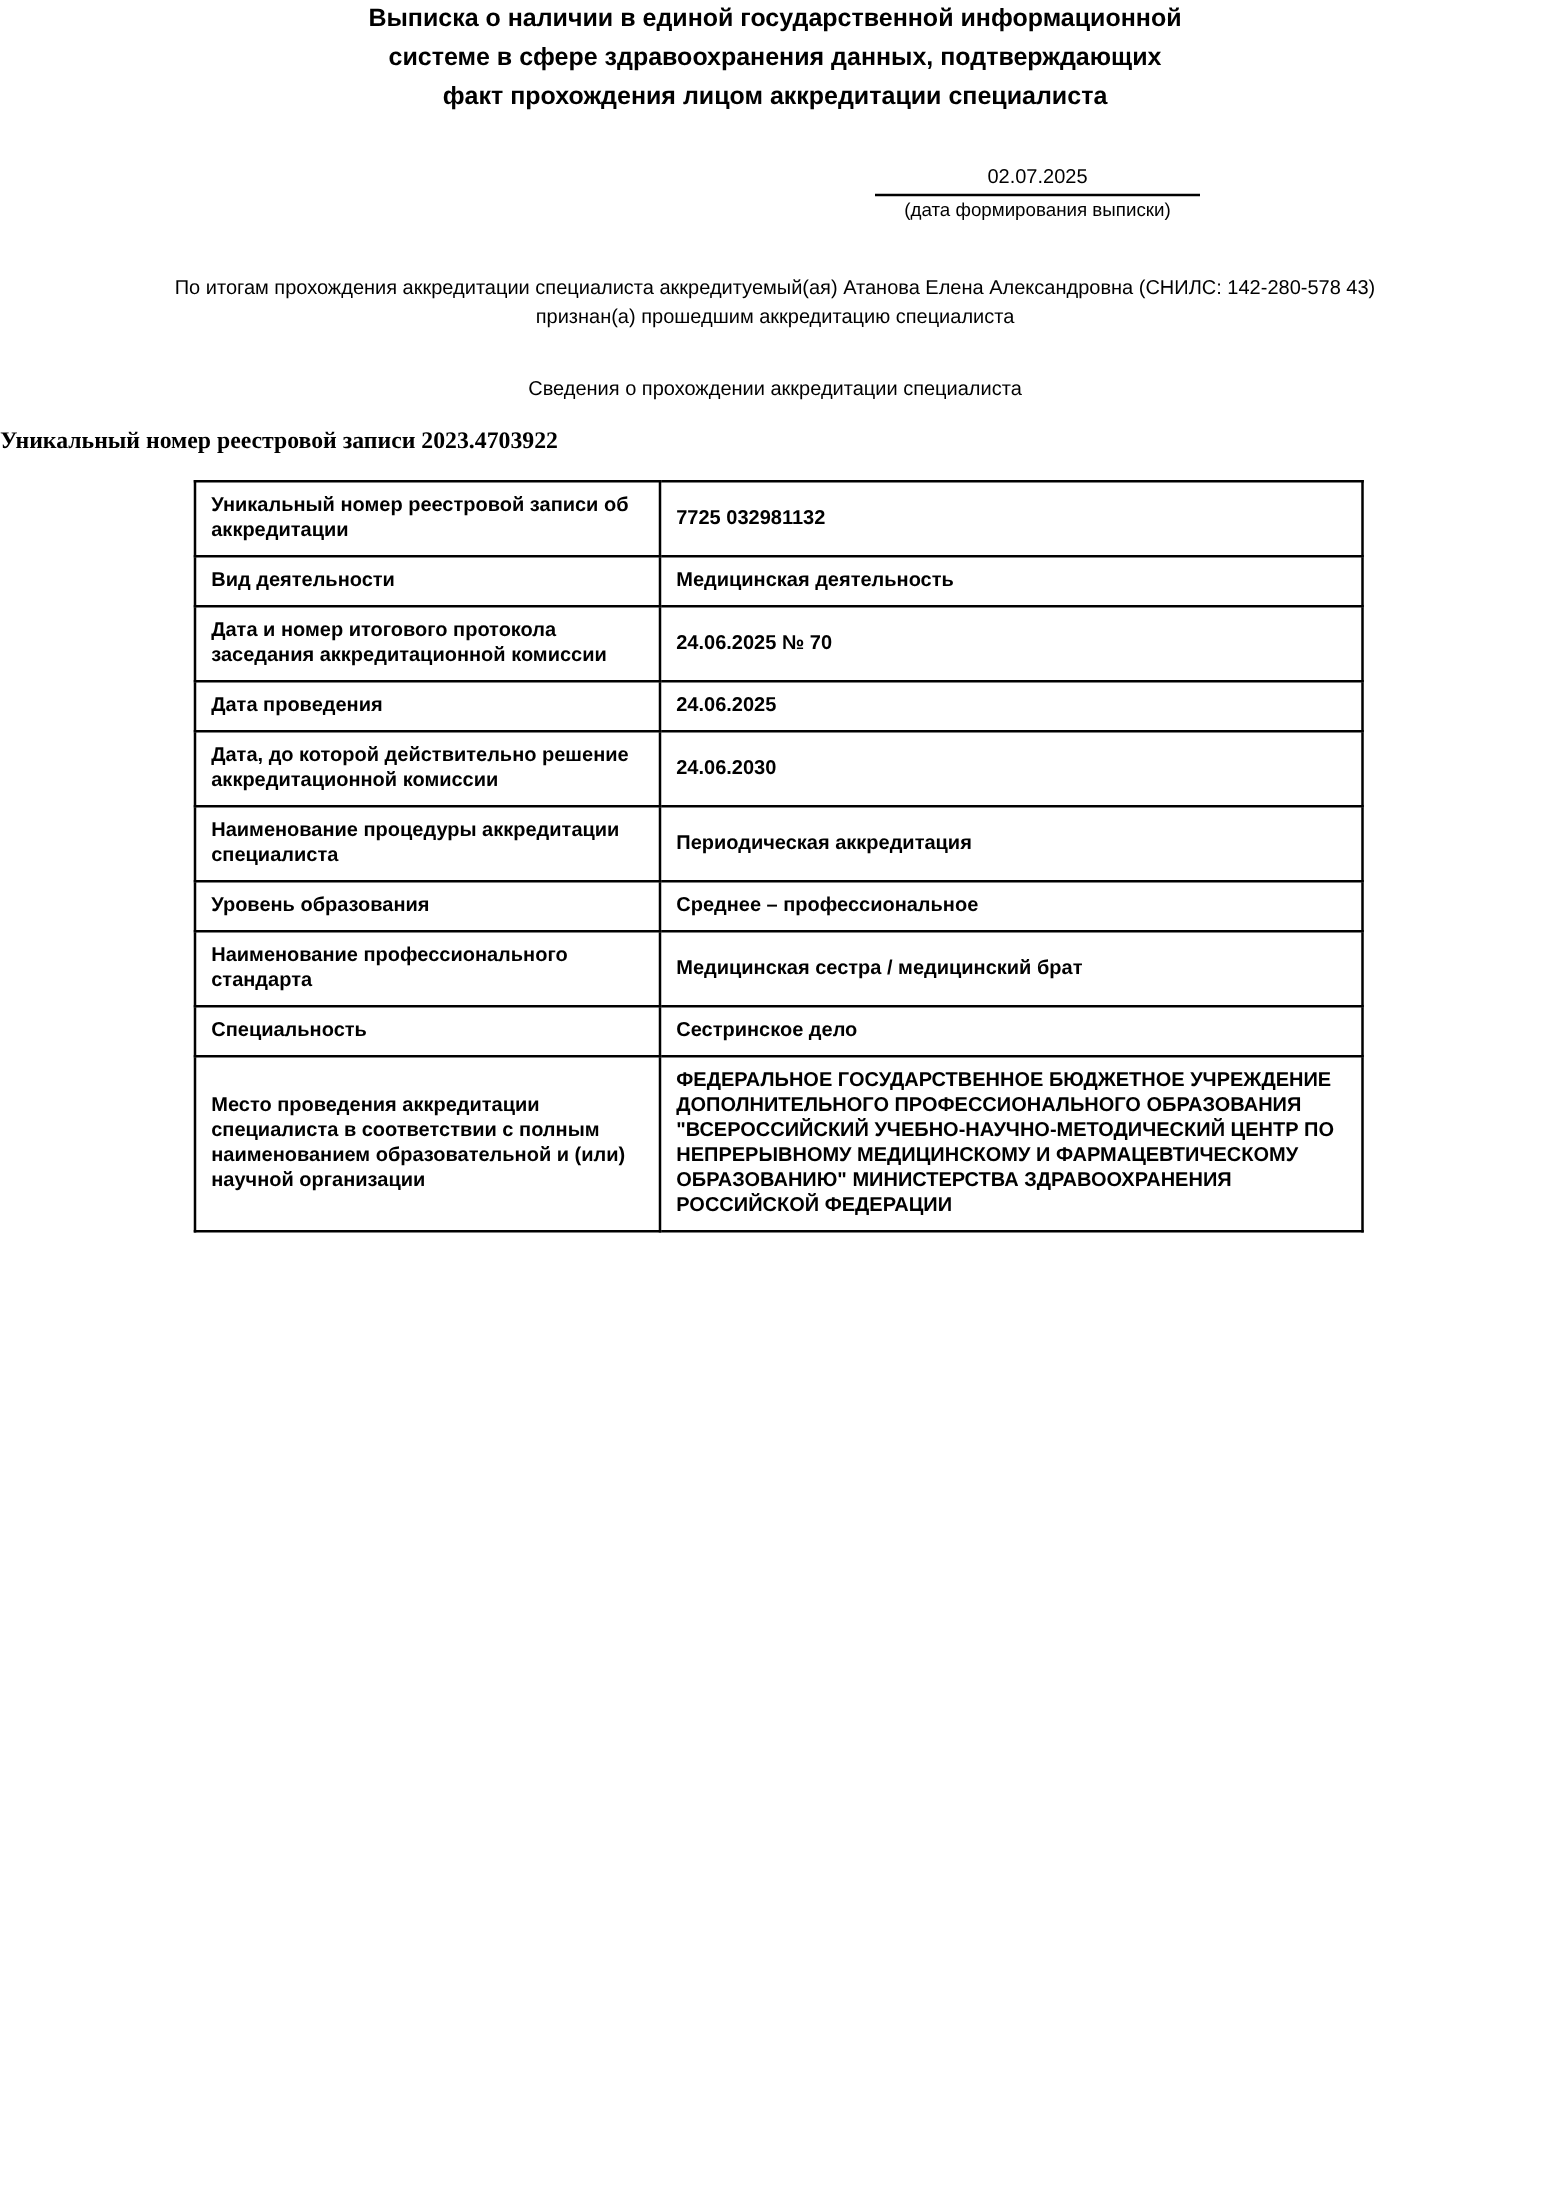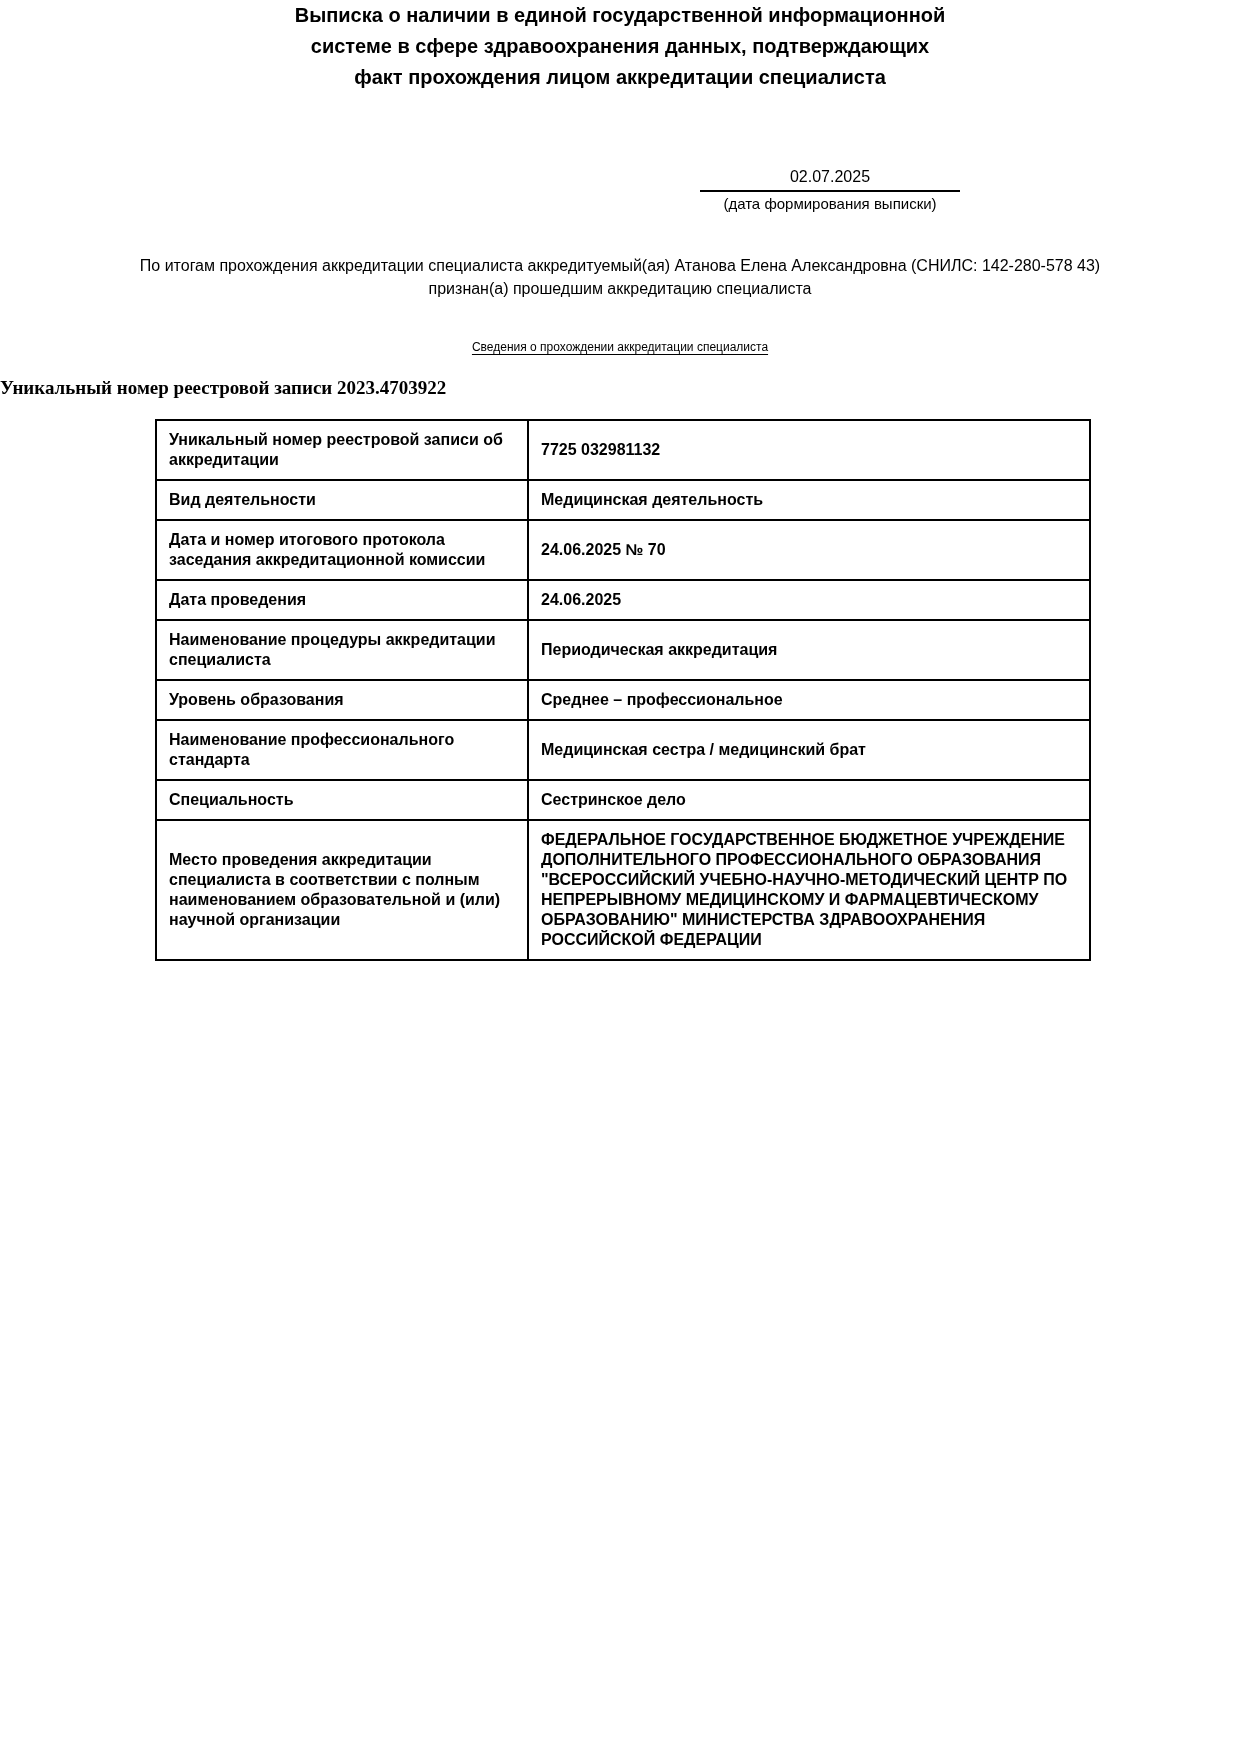--- a/index.html
+++ b/index.html
@@ -18,21 +18,21 @@
   }
   .doc-title {
     max-width: 660px;
     margin: 0 auto;
     text-align: center;
     font-size: 20px;
     font-weight: bold;
     line-height: 31px;
   }
   .date-block {
-    margin-top: 73px;
+    margin-top: 38px;
     margin-left: 700px;
     width: 260px;
     text-align: center;
   }
   .date-value {
     display: block;
     font-size: 16px;
     line-height: 22px;
     padding-bottom: 2px;
     border-bottom: 2px solid #000000;
@@ -47,23 +47,22 @@
   .intro {
     margin: 40px auto 0 auto;
     max-width: 1000px;
     text-align: center;
     font-size: 16px;
     line-height: 23px;
   }
   .section-heading {
     margin-top: 36px;
     text-align: center;
-    font-size: 12px;
+    font-size: 16px;
     line-height: 22px;
-    text-decoration: underline;
     text-underline-offset: 3px;
   }
   .registry-heading {
     margin-top: 17px;
     font-size: 19px;
     font-weight: bold;
     line-height: 26px;
     font-family: Liberation Serif, serif;
   }
   table.acc-table {
@@ -113,20 +112,24 @@
         </tr>
         <tr>
           <td class="col-label">Дата и номер итогового протокола заседания аккредитационной комиссии</td>
           <td class="col-value">24.06.2025 № 70</td>
         </tr>
         <tr>
           <td class="col-label">Дата проведения</td>
           <td class="col-value">24.06.2025</td>
         </tr>
         <tr>
+          <td class="col-label">Дата, до которой действительно решение аккредитационной комиссии</td>
+          <td class="col-value">24.06.2030</td>
+        </tr>
+        <tr>
           <td class="col-label">Наименование процедуры аккредитации специалиста</td>
           <td class="col-value">Периодическая аккредитация</td>
         </tr>
         <tr>
           <td class="col-label">Уровень образования</td>
           <td class="col-value">Среднее – профессиональное</td>
         </tr>
         <tr>
           <td class="col-label">Наименование профессионального стандарта</td>
           <td class="col-value">Медицинская сестра / медицинский брат</td>

